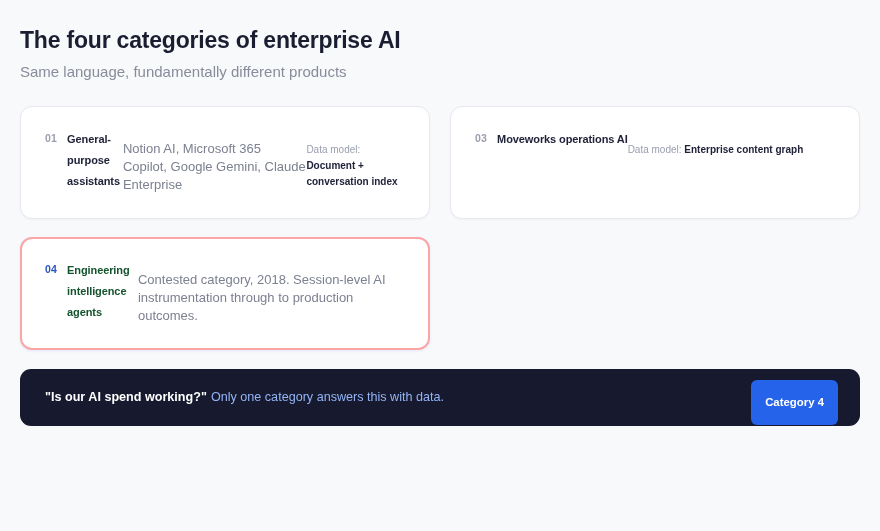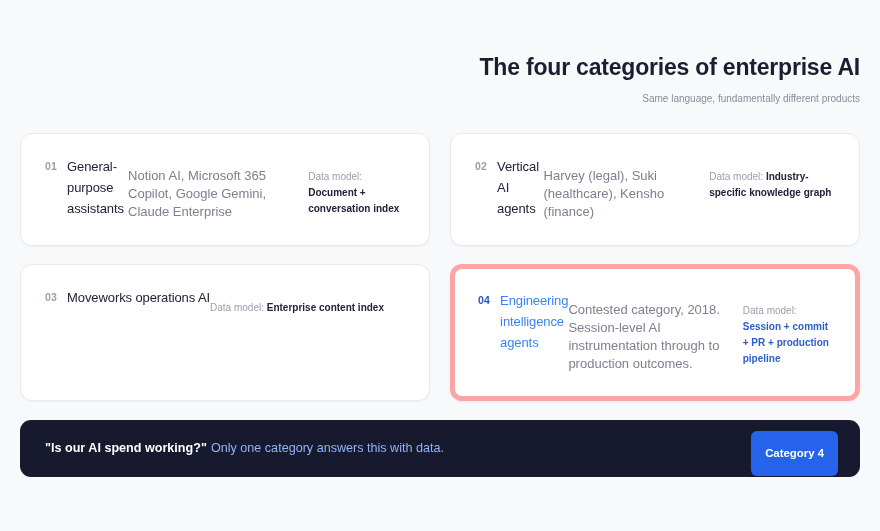--- a/index.html
+++ b/index.html
@@ -14,33 +14,33 @@
 
   .page {
     width: 880px;
     height: 531px;
     position: relative;
     padding: 0 20px;
     background: #f8f9fb;
   }
 
   
-  .header { padding-top: 52px; text-align: right; }
+  .header { padding-top: 25px; text-align: left; }
 
   .page-title {
     font-size: 23px;
     font-weight: bold;
     color: #1b1d31;
     letter-spacing: -0.2px;
     line-height: 30px;
   }
 
   .page-subtitle {
     margin-top: 8px;
-    font-size: 10px;
+    font-size: 15px;
     color: #888c9b;
     line-height: 17px;
   }
 
   
   .grid {
     margin-top: 26px;
     display: grid;
     grid-template-columns: 1fr 1fr;
     grid-auto-rows: minmax(0, auto);
@@ -52,21 +52,21 @@
     background: #ffffff;
     border: 1px solid #e8e9ef;
     border-radius: 12px;
     padding: 22px 24px 24px 24px;
     display: flex;
     flex-direction: row;
     box-shadow: 0 1px 2px rgba(16, 22, 48, 0.04);
   }
 
   .card.highlight {
-    border: 5px solid #fca5a5;
+    border: 2px solid #fca5a5;
     padding: 21px 23px 23px 23px;
     background: #ffffff;
     box-shadow: 0 1px 3px rgba(37, 99, 235, 0.10);
   }
 
   .card-head {
     display: flex;
     align-items: baseline;
     gap: 10px;
   }
@@ -76,28 +76,28 @@
     font-weight: bold;
     color: #9a9eae;
     letter-spacing: 0.2px;
     position: relative;
     top: -1px;
   }
 
   .card.highlight .card-num { color: #2a55c0; }
 
   .card-title {
-    font-size: 13px;
-    font-weight: normal;
+    font-size: 11px;
+    font-weight: bold;
     color: #20233a;
     letter-spacing: -0.1px;
     line-height: 21px;
   }
 
-  .card.highlight .card-title { color: #3b82f6; }
+  .card.highlight .card-title { color: #14532d; }
 
   .card-desc {
     margin-top: 11px;
     font-size: 13px;
     color: #7c8090;
     line-height: 18px;
   }
 
   .card-divider {
     border-top: 1px solid #ececf2;
@@ -184,58 +184,41 @@
       </div>
       <div class="card-desc">Notion AI, Microsoft 365 Copilot, Google Gemini, Claude Enterprise</div>
       <div class="card-divider"></div>
       <div class="card-foot">
         <span class="foot-label">Data model:</span>
         <span class="foot-value">Document + conversation index</span>
       </div>
       <div class="card-spacer"></div>
     </div>
 
-    <div class="card">
-      <div class="card-head">
-        <span class="card-num">02</span>
-        <span class="card-title">Vertical AI agents</span>
-      </div>
-      <div class="card-desc">Harvey (legal), Suki (healthcare), Kensho (finance)</div>
-      <div class="card-divider"></div>
-      <div class="card-foot">
-        <span class="foot-label">Data model:</span>
-        <span class="foot-value">Industry-specific knowledge graph</span>
-      </div>
-      <div class="card-spacer"></div>
-    </div>
 
     <div class="card">
       <div class="card-head">
         <span class="card-num">03</span>
         <span class="card-title">Moveworks operations AI</span>
       </div>
       <div class="card-divider"></div>
       <div class="card-foot">
         <span class="foot-label">Data model:</span>
-        <span class="foot-value">Enterprise content index</span>
+        <span class="foot-value">Enterprise content graph</span>
       </div>
       <div class="card-spacer"></div>
     </div>
 
     <div class="card highlight">
       <div class="card-head">
         <span class="card-num">04</span>
         <span class="card-title">Engineering intelligence agents</span>
       </div>
       <div class="card-desc">Contested category, 2018. Session-level AI instrumentation through to production outcomes.</div>
       <div class="card-divider"></div>
-      <div class="card-foot">
-        <span class="foot-label">Data model:</span>
-        <span class="foot-value">Session + commit + PR + production pipeline</span>
-      </div>
       <div class="card-spacer"></div>
     </div>
 
   </div>
 
   <div class="banner">
     <div class="banner-text">
       <span class="banner-quote">"Is our AI spend working?"</span><span class="banner-emph">Only one category answers this with data.</span>
     </div>
     <button class="banner-badge">Category 4</button>

